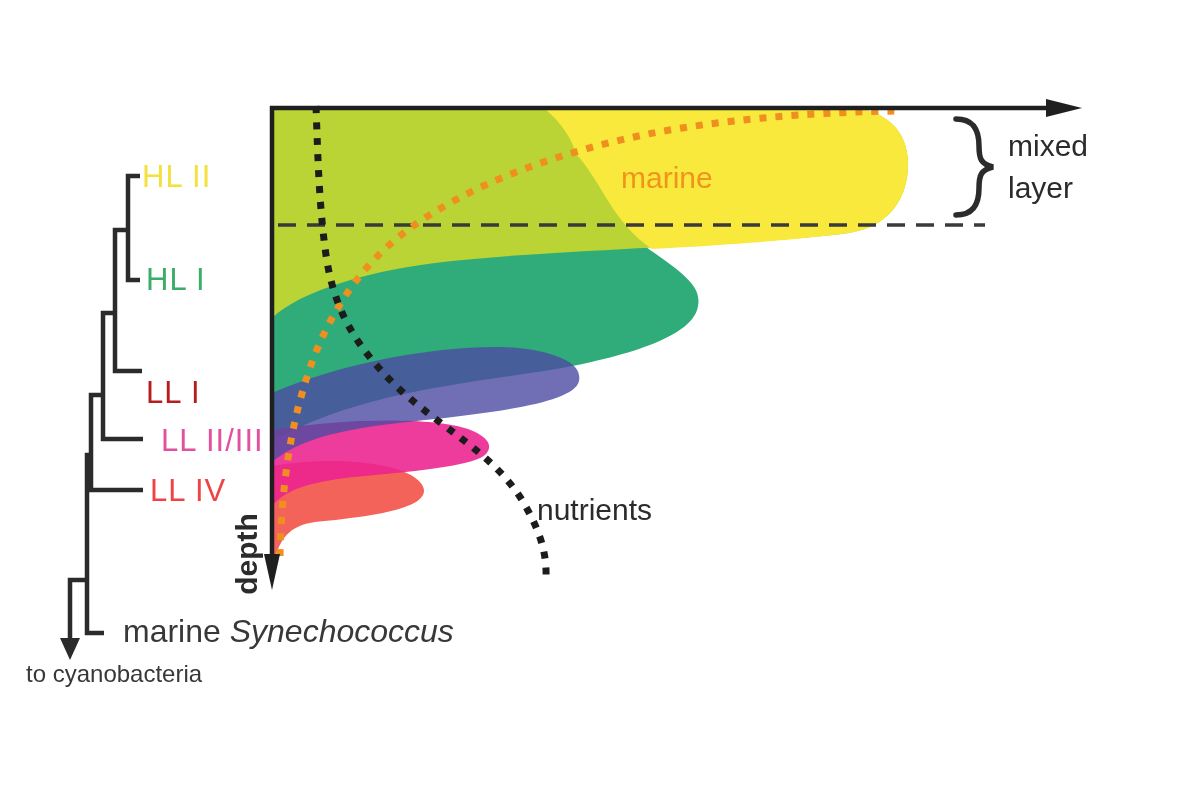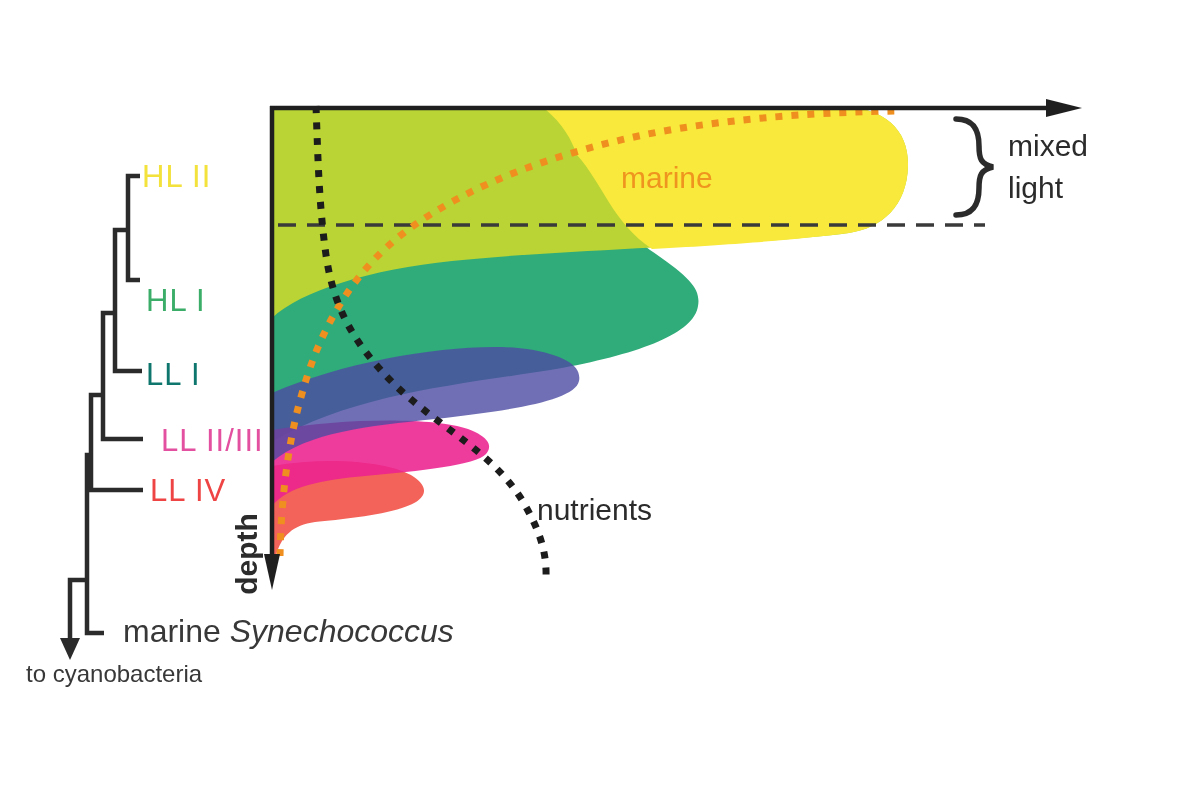--- a/index.html
+++ b/index.html
@@ -7,22 +7,22 @@
     position:relative;
     width:1200px;height:800px;
     background:#ffffff;
     overflow:hidden;
     font-family:"Liberation Sans", sans-serif;
   }
   .figure svg{position:absolute;left:0;top:0;}
   .lbl{position:absolute;white-space:nowrap;}
   .clade{font-size:31px;font-weight:400;letter-spacing:1px;}
   .lbl-hl2{left:142px;top:159px;color:#f3e13c;}
-  .lbl-hl1{left:146px;top:262px;color:#3bad69;margin-top:21px;}
-  .lbl-ll1{left:146px;top:357px;color:#0f766e;}
+  .lbl-hl1{left:146px;top:262px;color:#3bad69;}
+  .lbl-ll1{left:146px;top:375px;color:#b91c1c;}
   .lbl-ll23{left:161px;top:423px;color:#e2509f;}
   .lbl-ll4{left:150px;top:473px;color:#ef4444;}
   .lbl-depth{
     left:200px;top:537px;width:94px;text-align:center;
     font-size:30px;font-weight:600;color:#2b2b2b;
     transform:rotate(-90deg);transform-origin:center center;
   }
   .lbl-root{left:123px;top:613px;font-size:32px;color:#383838;}
   .lbl-root .species{font-style:italic;}
   .lbl-outgroup{left:26px;top:660px;font-size:24px;color:#383838;}
@@ -70,16 +70,16 @@
   <div class="lbl lbl-root">
     <span>marine </span><span class="species">Synechococcus</span>
   </div>
   <div class="lbl lbl-outgroup">to cyanobacteria</div>
 
   <div class="lbl lbl-depth">depth</div>
   <div class="lbl lbl-light">marine</div>
   <div class="lbl lbl-nutrients">nutrients</div>
   <div class="lbl lbl-mixed">
     <div>mixed</div>
-    <div>light</div>
+    <div>layer</div>
   </div>
 
 </div>
 
 </body></html>

